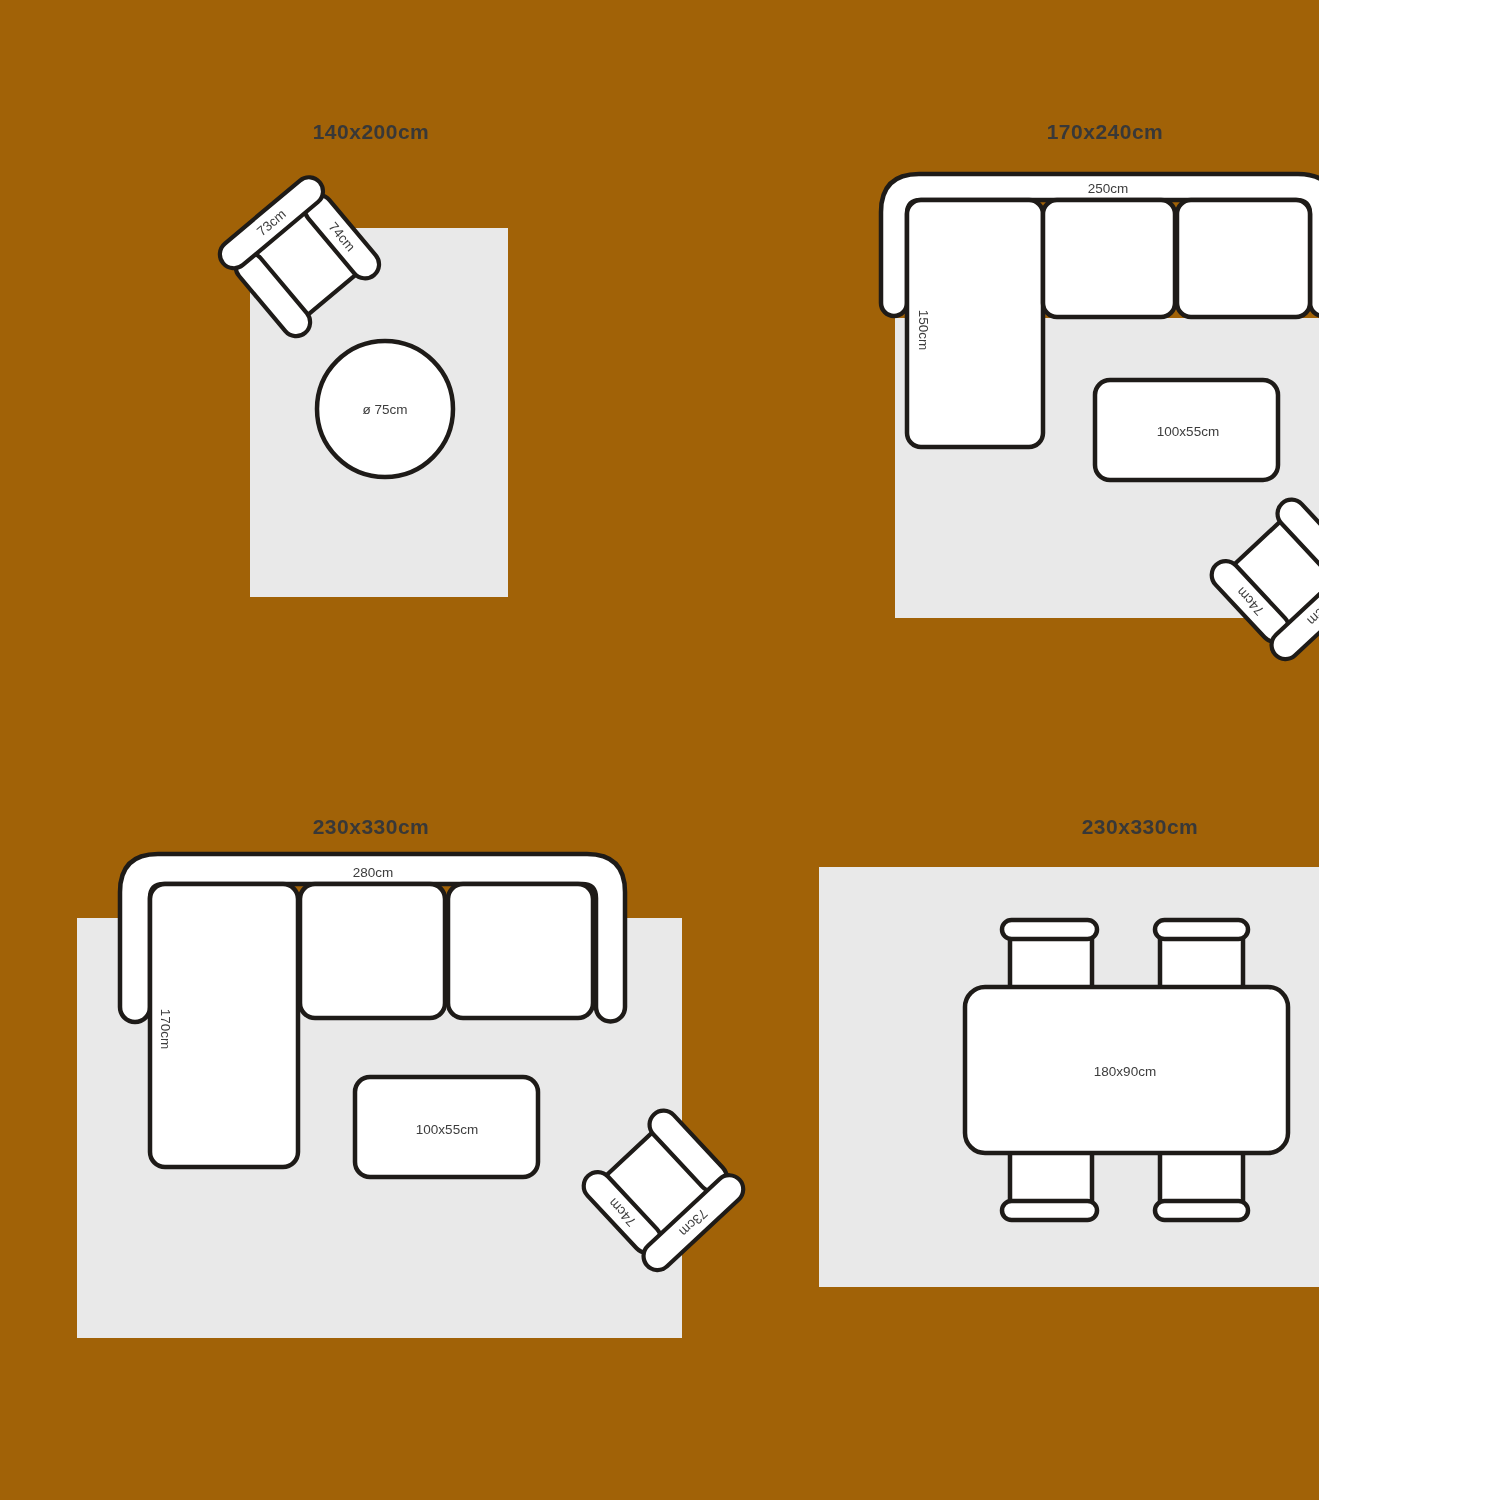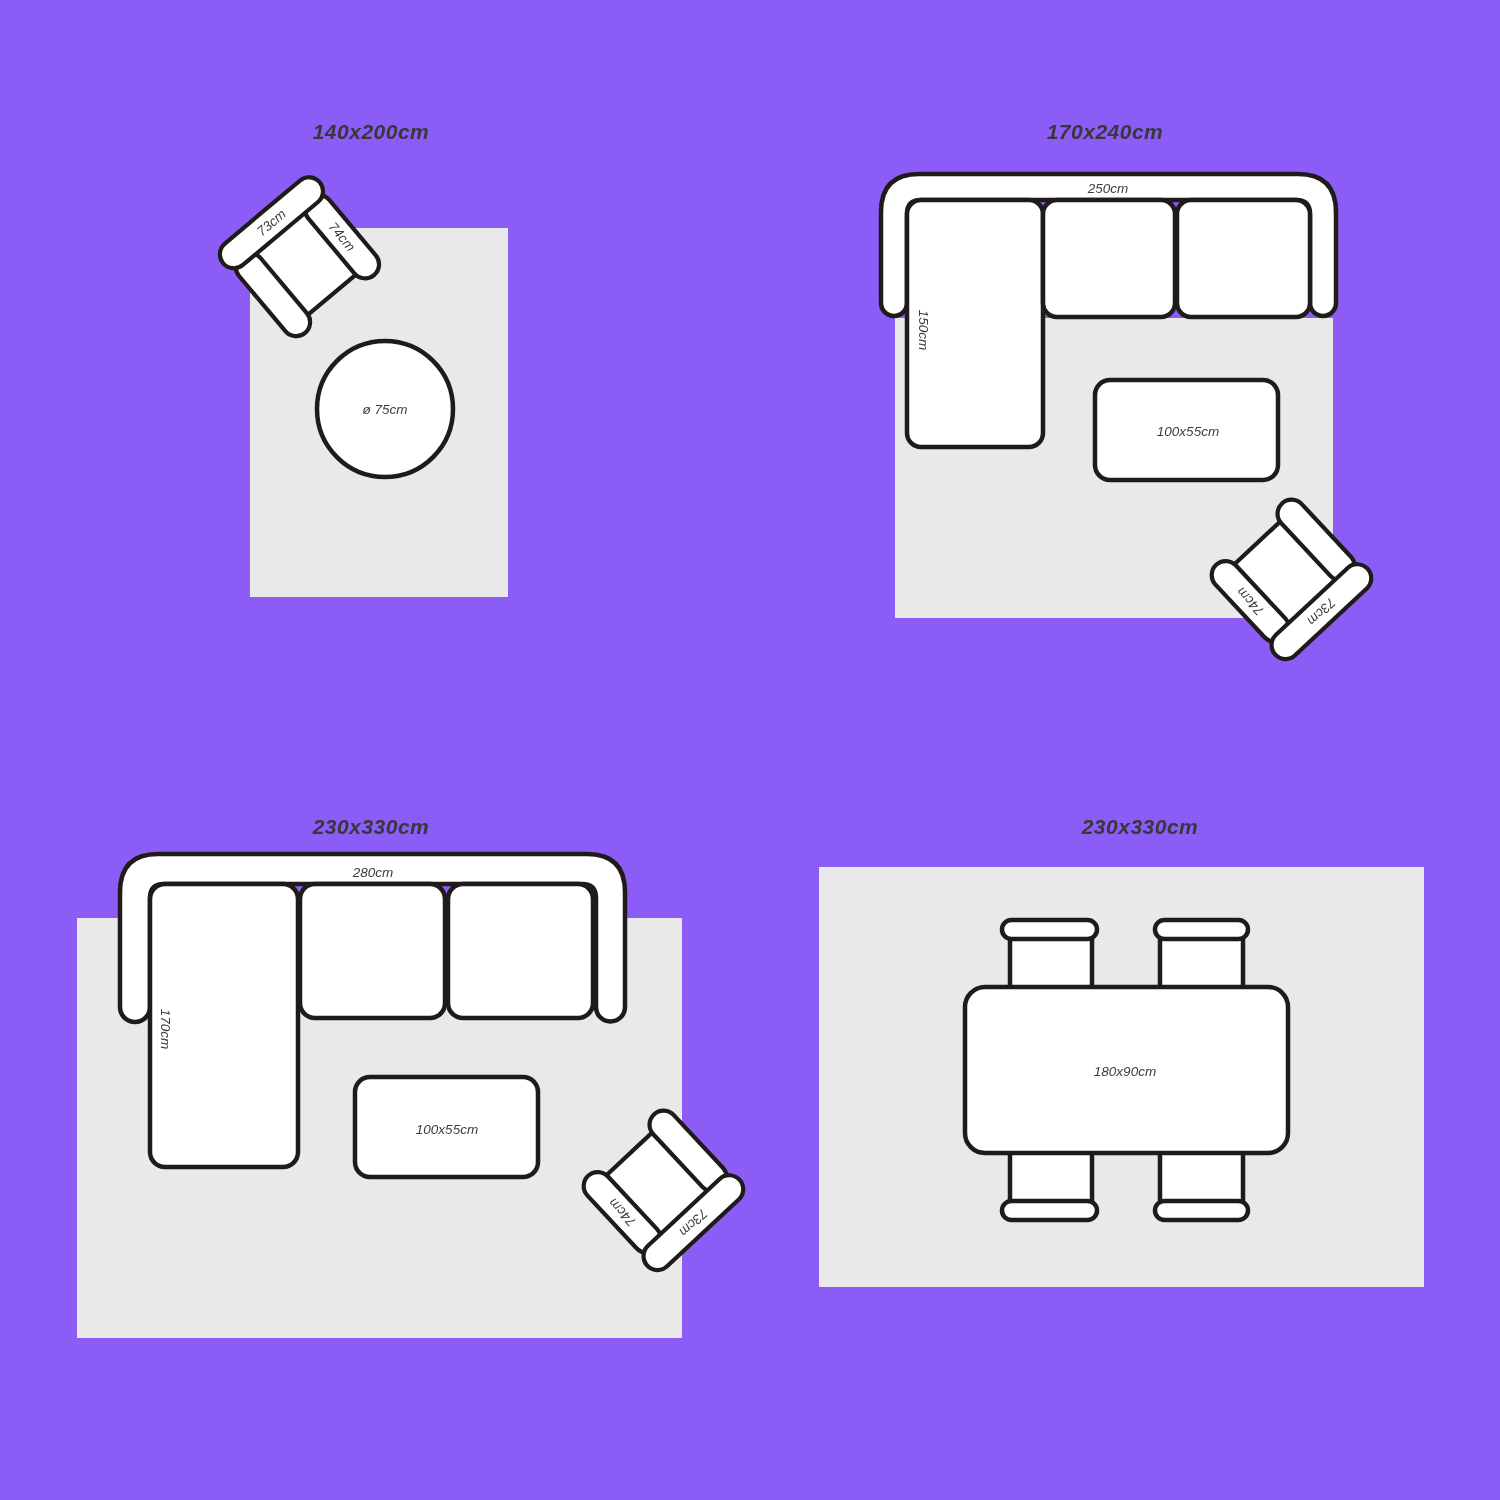--- a/index.html
+++ b/index.html
@@ -3,21 +3,21 @@
 <meta charset="utf-8">
 <style>
   :root{
     --outline:#1e1b18;
     --rug-fill:#e9e9e9;
     --label-text:#3d3d3d;
     --title-text:#383838;
     --shape-fill:#ffffff;
   }
   html,body{margin:0;padding:0;background:#ffffff;}
-  .stage{width:1500px;height:1500px;position:relative;background:#8b5cf6;overflow:hidden;font-style:italic;}
+  .stage{width:1319px;height:1500px;position:relative;background:#a16207;overflow:hidden;}
   svg{display:block;}
   .o{fill:var(--shape-fill);stroke:var(--outline);stroke-width:4.5;}
   .o-thin{fill:var(--shape-fill);stroke:var(--outline);stroke-width:4.2;}
   .rug{fill:var(--rug-fill);stroke:none;}
   .lbl{font-family:"Liberation Sans",sans-serif;font-size:13.5px;fill:var(--label-text);}
   .ttl{font-family:"Liberation Sans",sans-serif;font-size:21px;font-weight:bold;letter-spacing:0.5px;fill:var(--title-text);}
 </style>
 </head>
 <body>
 

